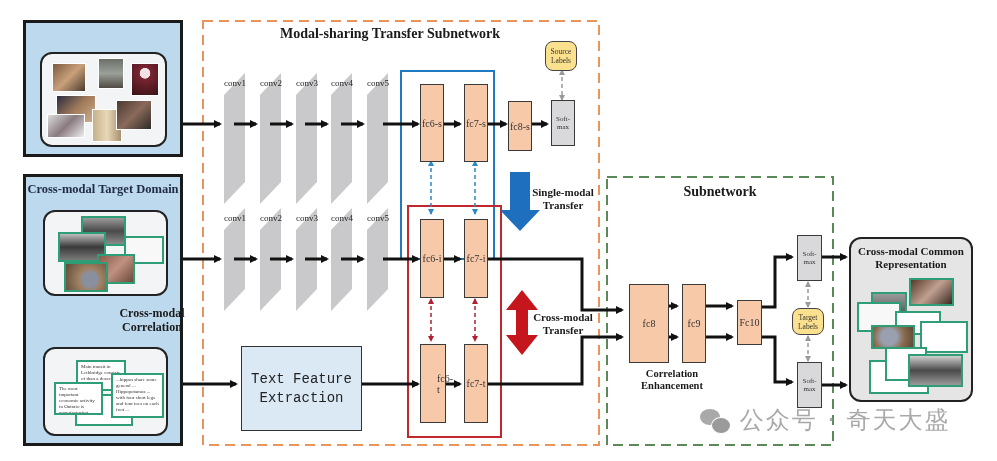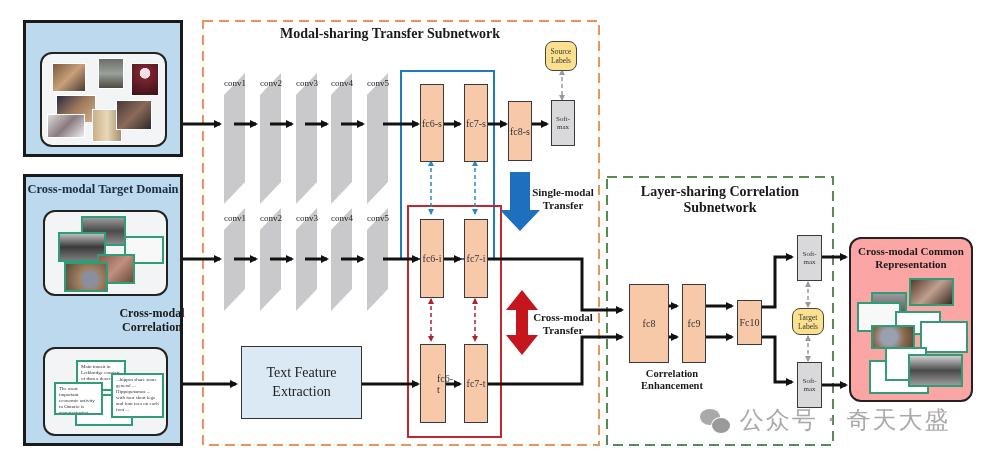--- a/index.html
+++ b/index.html
@@ -10,21 +10,21 @@
   .inner-card { position: absolute; background: #f3f4f6; border: 2px solid #222; border-radius: 12px; box-sizing: border-box; overflow: hidden; }
   .photo { position: absolute; border: 1px solid #fff; box-sizing: border-box; }
   .gphoto { position: absolute; border: 2px solid #2f9e77; box-sizing: border-box; }
   .tcard { position: absolute; background: #fff; border: 2px solid #2f9e77; box-sizing: border-box; font-size: 5px; line-height: 6px; padding: 2px 3px; color: #333; overflow: hidden; }
   .lbl { position: absolute; font-size: 9px; color: #222; text-align: center; margin-top: 19px; }
   .bold-lbl { position: absolute; font-weight: bold; color: #1a1a1a; text-align: center; line-height: 1.15; }
   .fc { position: absolute; background: #f8c9a9; border: 1px solid #3a3a3a; box-sizing: border-box; display: flex; align-items: center; justify-content: center; font-size: 10px; color: #333; }
   .softmax { position: absolute; background: #d9d9db; border: 1px solid #3a3a3a; box-sizing: border-box; display: flex; align-items: center; justify-content: center; text-align: center; font-size: 7px; color: #333; line-height: 1.2; }
   .labels-pill { position: absolute; background: #fbe08e; border: 1.5px solid #444; border-radius: 8px; box-sizing: border-box; display: flex; align-items: center; justify-content: center; text-align: center; font-size: 7.5px; color: #333; line-height: 1.2; }
   .text-feat { position: absolute; background: #dbe9f5; border: 1px solid #333; box-sizing: border-box; display: flex; align-items: center; justify-content: center; text-align: center; font-size: 14px; color: #222; line-height: 1.3; }
-  .common-card { position: absolute; background: #fca5a5; border: 2px solid #222; border-radius: 12px; box-sizing: border-box; }
+  .common-card { position: absolute; background: #e5e5e5; border: 2px solid #222; border-radius: 12px; box-sizing: border-box; }
   .watermark { position: absolute; color: #a9a9a9; font-family: "DejaVu Sans", sans-serif; font-size: 24px; letter-spacing: 2px; }
 </style>
 </head>
 <body>
 
 <svg width="997" height="461" viewBox="0 0 997 461">
   <defs>
     <marker id="ah" markerWidth="8" markerHeight="8" refX="6" refY="4" orient="auto" markerUnits="userSpaceOnUse">
       <path d="M0,0 L8,4 L0,8 z" fill="#111"></path>
     </marker>
@@ -169,46 +169,45 @@
 <div class="lbl" style="left:361px;top:59px;width:34px;">conv5</div>
 
 <div class="lbl" style="left:218px;top:194px;width:34px;">conv1</div>
 <div class="lbl" style="left:254px;top:194px;width:34px;">conv2</div>
 <div class="lbl" style="left:290px;top:194px;width:34px;">conv3</div>
 <div class="lbl" style="left:325px;top:194px;width:34px;">conv4</div>
 <div class="lbl" style="left:361px;top:194px;width:34px;">conv5</div>
 
 <div class="fc" style="left:420px;top:84px;width:24px;height:78px;">fc6-s</div>
 <div class="fc" style="left:464px;top:84px;width:24px;height:78px;">fc7-s</div>
-<div class="fc" style="left:508px;top:101px;width:24px;height:60px;">fc8-s</div>
+<div class="fc" style="left:508px;top:101px;width:24px;height:50px;">fc8-s</div>
 <div class="softmax" style="left:551px;top:100px;width:24px;height:46px;white-space:pre-line;">Soft-
 max</div>
 <div class="labels-pill" style="left:545px;top:41px;width:32px;height:30px;white-space:pre-line;">Source
 Labels</div>
 
 <div class="fc" style="left:420px;top:219px;width:24px;height:79px;">fc6-i</div>
 <div class="fc" style="left:464px;top:219px;width:24px;height:79px;">fc7-i</div>
 
 <div class="fc" style="left:420px;top:344px;width:24px;height:79px;padding-left:24px;">fc6-t</div>
 <div class="fc" style="left:464px;top:344px;width:24px;height:79px;">fc7-t</div>
 
-<div class="text-feat" style="left:241px;top:346px;width:121px;height:73px;white-space:pre-line;">Text Feature
+<div class="text-feat" style="left:241px;top:346px;width:121px;height:85px;white-space:pre-line;font-family:Liberation Mono, monospace;">Text Feature
 Extraction</div>
 
 <div class="bold-lbl" style="left:524px;top:186px;width:78px;font-size:11px;">
   <div>Single-modal</div>
   <div>Transfer</div>
 </div>
 <div class="bold-lbl" style="left:524px;top:311px;width:78px;font-size:11px;">
   <div>Cross-modal</div>
   <div>Transfer</div>
 </div>
 
 <div class="bold-lbl" style="left:620px;top:184px;width:200px;font-size:14px;">
-  <div>Layer-sharing Correlation</div>
   <div>Subnetwork</div>
 </div>
 <div class="fc" style="left:629px;top:284px;width:40px;height:79px;">fc8</div>
 <div class="fc" style="left:682px;top:284px;width:24px;height:79px;">fc9</div>
 <div class="fc" style="left:737px;top:300px;width:25px;height:45px;">Fc10</div>
 <div class="bold-lbl" style="left:622px;top:368px;width:100px;font-size:10.5px;">
   <div>Correlation</div>
   <div>Enhancement</div>
 </div>
 <div class="softmax" style="left:797px;top:235px;width:25px;height:46px;white-space:pre-line;">Soft-

